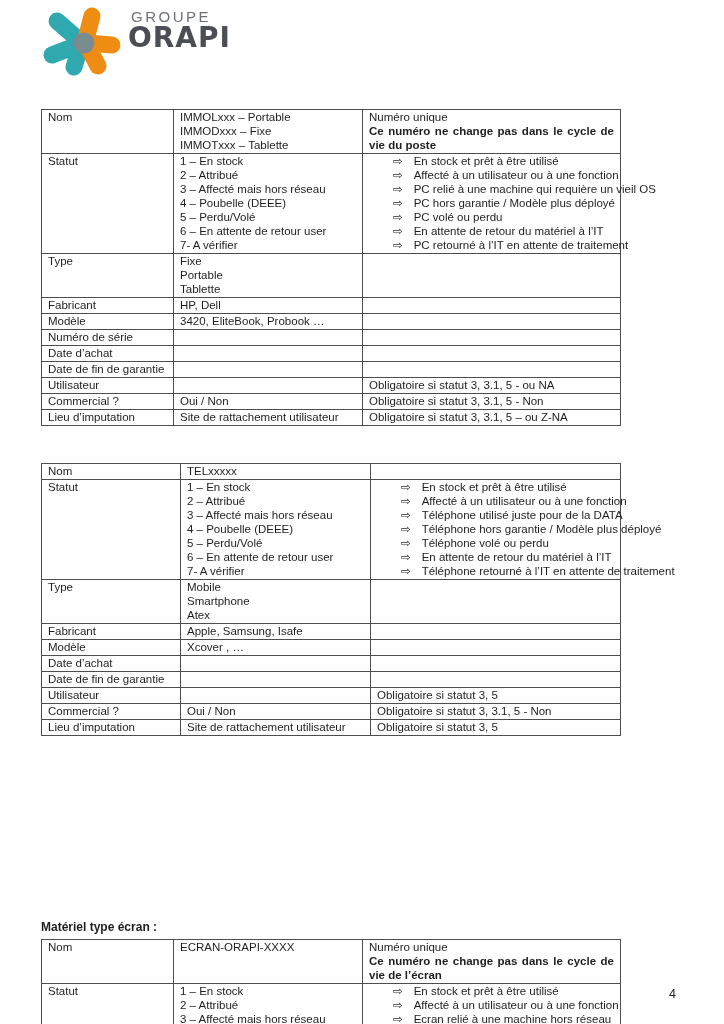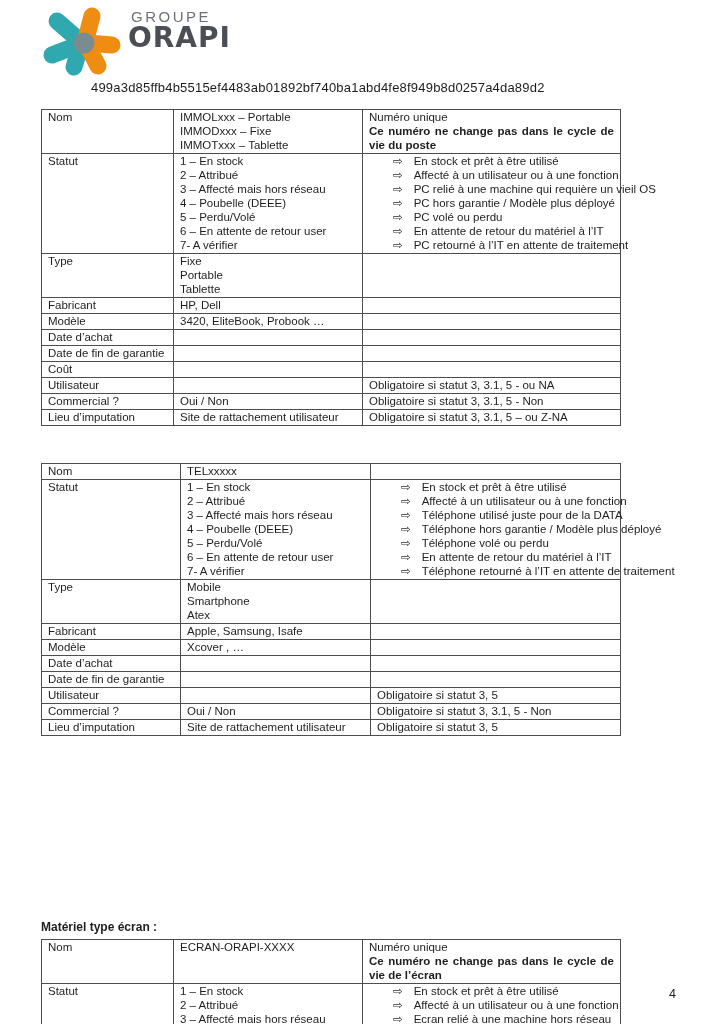--- a/index.html
+++ b/index.html
@@ -51,21 +51,20 @@
       <line x1="48" y1="42" x2="58" y2="61" stroke="#ef8c12"></line>
     </g>
     <circle cx="44" cy="38" r="10.5" fill="#7a8c90"></circle>
   </svg>
 
   <div class="logo-text">
     <div class="logo-groupe">GROUPE</div>
     <div class="logo-orapi">ORAPI</div>
   </div>
 
-  <div class="hash-line">499a3d85ffb4b5515ef4483ab01892bf740ba1abd4fe8f949b8d0257a4da89d2</div>
 
   <div id="sections">
       <div class="section section-0">
         <table class="spec-table">
           <colgroup>
             <col class="c1">
             <col class="c2">
             <col class="c3">
           </colgroup>
           <tbody>
@@ -119,31 +118,31 @@
               <td class="notes"></td>
             </tr>
             <tr>
               <td class="label">Modèle</td>
               <td class="values">
                 <div class="cell-line">3420, EliteBook, Probook …</div>
               </td>
               <td class="notes"></td>
             </tr>
             <tr>
+              <td class="label">Numéro de série</td>
+              <td class="values"></td>
+              <td class="notes"></td>
+            </tr>
+            <tr>
               <td class="label">Date d’achat</td>
               <td class="values"></td>
               <td class="notes"></td>
             </tr>
             <tr>
               <td class="label justify">Date de fin de garantie</td>
-              <td class="values"></td>
-              <td class="notes"></td>
-            </tr>
-            <tr>
-              <td class="label">Coût</td>
               <td class="values"></td>
               <td class="notes"></td>
             </tr>
             <tr>
               <td class="label">Utilisateur</td>
               <td class="values"></td>
               <td class="notes">
                 <div class="cell-line">Obligatoire si statut 3, 3.1, 5 - ou NA</div>
               </td>
             </tr>

